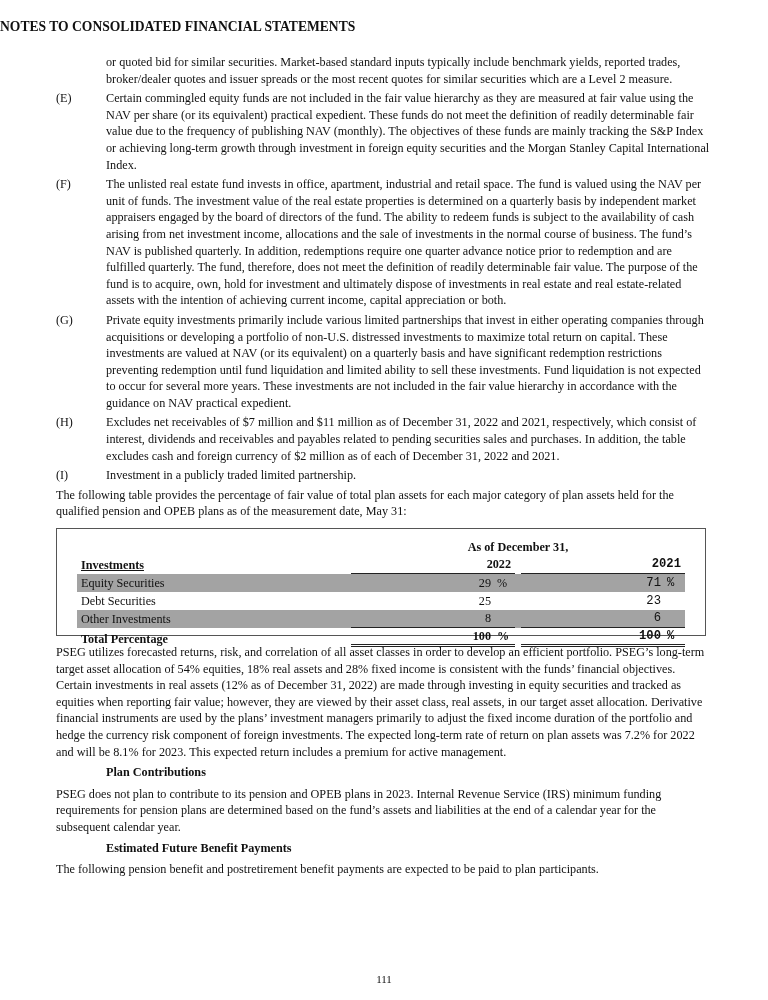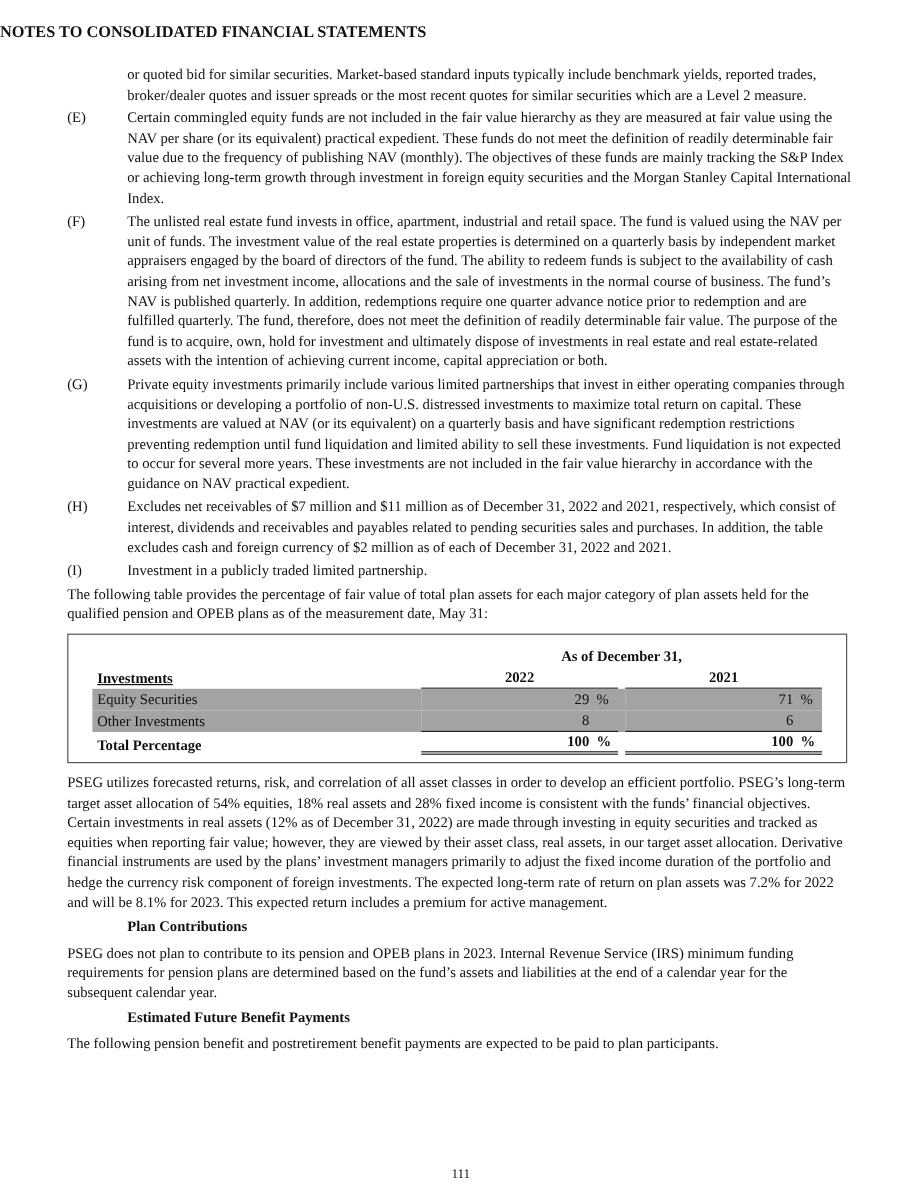--- a/index.html
+++ b/index.html
@@ -46,25 +46,25 @@
       border: 1px solid #555;
       margin: 8px 6px 8px 0;
       padding: 10px 20px 8px 20px;
       height: 108px;
       position: relative;
     }
     .tbl { width: 100%; border-collapse: separate; border-spacing: 0; }
     .tbl td { padding: 0 4px; height: 18px; vertical-align: bottom; }
     .col-label { text-align: left; }
     .col-2022 { width: 164px; text-align: right; }
-    .col-2021 { width: 164px; text-align: right; }
+    .col-2021 { width: 164px; text-align: right; font-family: Liberation Mono, monospace; }
     .gap { width: 6px; padding: 0 !important; }
     .hdr-group td { font-weight: bold; text-align: center; height: 16px; }
     .hdr-years td { font-weight: bold; }
-    .hdr-years .yr { text-align: center; border-bottom: 1.5px solid #222; }
+    .hdr-years .yr { text-align: right; border-bottom: 1.5px solid #222; }
     .hdr-years .col-label { text-decoration: underline; }
     .shaded td.sh { background: #a3a3a3; }
     .pct { display: inline-block; width: 14px; text-align: left; margin-left: 6px; }
     .pct-blank { display: inline-block; width: 14px; margin-left: 6px; }
     .row-last-data td.num { border-bottom: 1.5px solid #222; }
     .row-total td { font-weight: bold; }
     .row-total td.num { border-bottom: 3px double #222; }
     .subheading {
       font-weight: bold;
       padding-left: 50px;
@@ -122,20 +122,26 @@
         <td class="col-2022 yr">2022</td>
         <td class="gap"></td>
         <td class="col-2021 yr">2021</td>
       </tr>
       <tr class="shaded">
         <td class="col-label sh">Equity Securities</td>
         <td class="col-2022 sh num"><span>29</span><span class="pct">%</span></td>
         <td class="gap sh"></td>
         <td class="col-2021 sh num"><span>71</span><span class="pct">%</span></td>
       </tr>
+      <tr>
+        <td class="col-label">Debt Securities</td>
+        <td class="col-2022 num"><span>25</span><span class="pct-blank"></span></td>
+        <td class="gap"></td>
+        <td class="col-2021 num"><span>23</span><span class="pct-blank"></span></td>
+      </tr>
       <tr class="shaded row-last-data">
         <td class="col-label sh">Other Investments</td>
         <td class="col-2022 sh num"><span>8</span><span class="pct-blank"></span></td>
         <td class="gap sh"></td>
         <td class="col-2021 sh num"><span>6</span><span class="pct-blank"></span></td>
       </tr>
       <tr class="row-total">
         <td class="col-label">Total Percentage</td>
         <td class="col-2022 num"><span>100</span><span class="pct">%</span></td>
         <td class="gap"></td>

